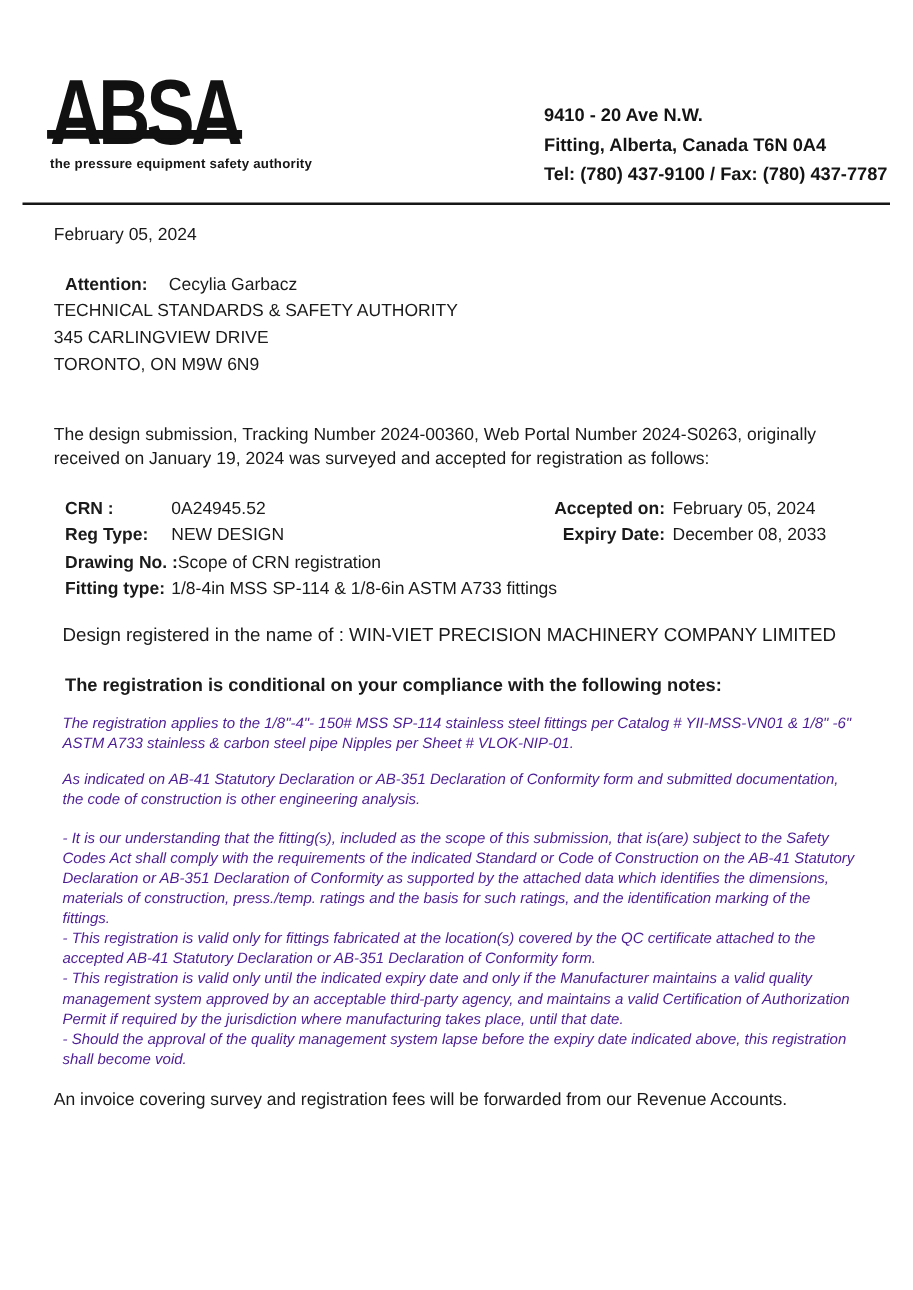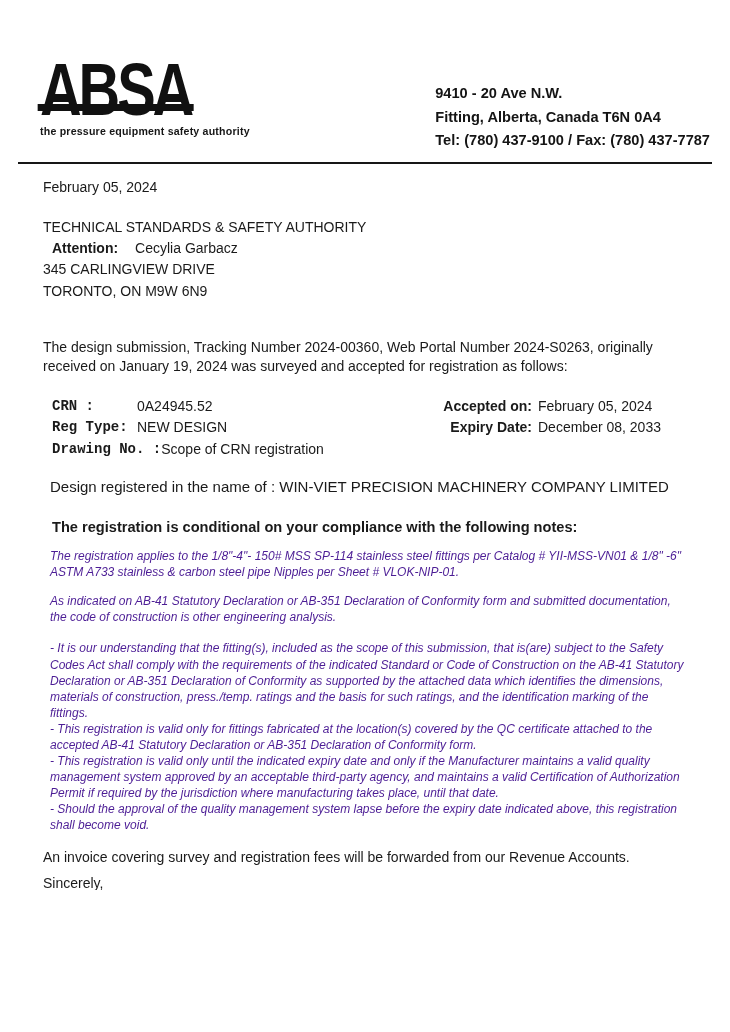--- a/index.html
+++ b/index.html
@@ -63,21 +63,21 @@
   .attn{margin:22px 0 0 9px;line-height:1.52;}
   .attn .bold{font-weight:bold;}
   .attn-name{margin-left:17px;}
   .intro{
     margin-top:36px;
     width:648px;
     line-height:1.38;
   }
   .fields{position:relative;margin:19px 0 0 9px;}
   .frow{position:relative;line-height:21.5px;display:flex;}
-  .flabel{font-weight:bold;min-width:85px;white-space:nowrap;font-family:Liberation Mono, monospace;}
+  .flabel{font-weight:bold;min-width:85px;white-space:nowrap;}
   .rlabel{
     position:absolute;left:350px;width:130px;
     text-align:right;font-weight:bold;white-space:nowrap;
   }
   .rvalue{position:absolute;left:486px;white-space:nowrap;}
   .registered-line{margin:18px 0 0 7px;font-size:15px;}
   .notes-heading{
     margin:24px 0 0 9px;
     font-weight:bold;
     font-size:14.6px;
@@ -125,22 +125,22 @@
       <div>Fitting, Alberta, Canada  T6N 0A4</div>
       <div>Tel: (780) 437-9100 / Fax: (780) 437-7787</div>
     </div>
   </div>
   <div class="rule"></div>
 
   <div class="content">
     <div class="date-line">February 05, 2024</div>
 
     <div class="attn">
+      <div><span class="bold">Attention:</span><span class="attn-name">Cecylia Garbacz</span></div>
       <div style="margin-left:-9px;">TECHNICAL STANDARDS &amp; SAFETY AUTHORITY</div>
-      <div><span class="bold">Attention:</span><span class="attn-name">Cecylia Garbacz</span></div>
       <div style="margin-left:-9px;">345 CARLINGVIEW DRIVE</div>
       <div style="margin-left:-9px;">TORONTO, ON   M9W 6N9</div>
     </div>
 
     <div class="intro">The design submission, Tracking Number 2024-00360, Web Portal Number 2024-S0263, originally received on January 19, 2024 was surveyed and accepted for registration as follows:</div>
 
     <div class="fields">
       <div class="frow">
         <span class="flabel">CRN :</span>
         <span class="fvalue">0A24945.52</span>
@@ -149,20 +149,24 @@
       </div>
       <div class="frow">
         <span class="flabel">Reg Type:</span>
         <span class="fvalue">NEW DESIGN</span>
         <span class="rlabel">Expiry Date:</span>
         <span class="rvalue">December 08, 2033</span>
       </div>
       <div class="frow">
         <span class="flabel">Drawing No. :</span>
         <span class="fvalue">Scope of CRN registration</span>
+      </div>
+      <div class="frow">
+        <span class="flabel">Fitting type:</span>
+        <span class="fvalue">1/8-4in MSS SP-114 &amp; 1/8-6in ASTM A733 fittings</span>
       </div>
     </div>
 
     <div class="registered-line">Design registered in the name of : WIN-VIET PRECISION MACHINERY COMPANY LIMITED</div>
 
     <div class="notes-heading">The registration is conditional on your compliance with the following notes:</div>
 
     <div class="note">The registration applies to the 1/8"-4"- 150#  MSS SP-114 stainless steel fittings per Catalog # YII-MSS-VN01 &amp; 1/8" -6" ASTM A733 stainless &amp; carbon steel pipe Nipples per Sheet # VLOK-NIP-01.</div>
     <div class="note">As indicated on AB-41 Statutory Declaration or AB-351 Declaration of Conformity form and submitted documentation, the code of construction is other engineering analysis.</div>
     <div class="note bullets">- It is our understanding that the fitting(s), included as the scope of this submission, that is(are) subject to the Safety Codes Act shall comply with the requirements of the indicated Standard or Code of Construction on the AB-41 Statutory Declaration or AB-351 Declaration of Conformity as supported by the attached data which identifies the dimensions, materials of construction, press./temp. ratings and the basis for such ratings, and the identification marking of the fittings.

